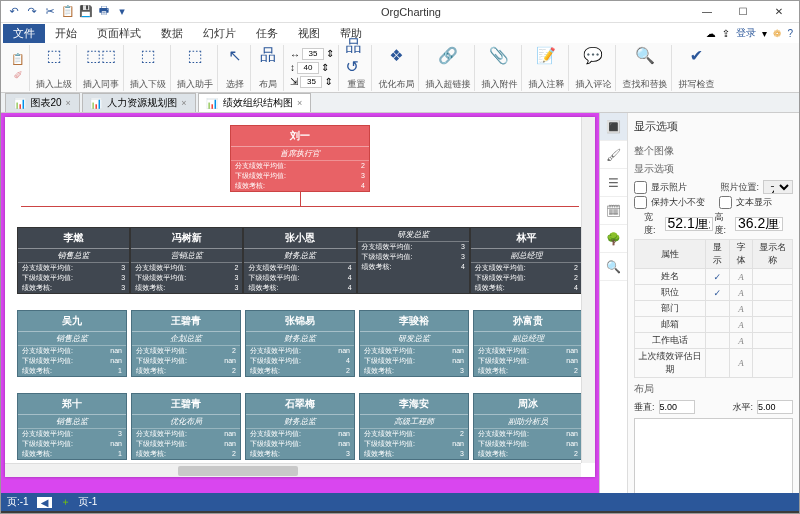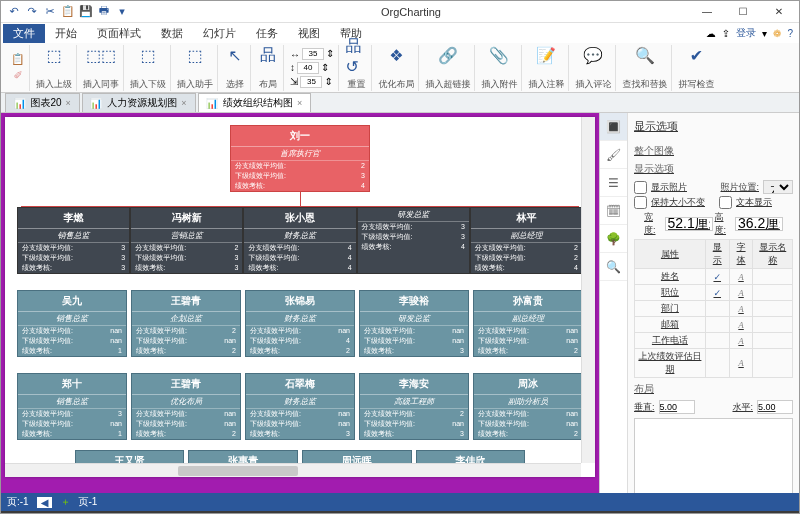--- a/index.html
+++ b/index.html
@@ -21,27 +21,27 @@
 .ribbon-small-group { display:flex; flex-direction:column; gap:2px; padding:2px 4px; border-right:1px solid #e0e0e0; height:46px; justify-content:center; }
 .ribbon-icon-lg { width:22px; height:22px; display:flex; align-items:center; justify-content:center; font-size:16px; color:#2b579a; }
 .ribbon-label { font-size:9px; color:#555; white-space:nowrap; }
 .spin-row { display:flex; align-items:center; gap:2px; }
 .spin-input { width:22px; height:12px; border:1px solid #ccc; font-size:8px; text-align:center; }
 .doc-tabs { height:20px; background:#eef1f3; display:flex; align-items:flex-end; border-bottom:1px solid #ccc; padding-left:4px; }
 .doc-tab { padding:2px 8px; font-size:10px; background:#dde3e8; border:1px solid #bbb; border-bottom:none; margin-right:2px; display:flex; align-items:center; gap:4px; cursor:pointer; }
 .doc-tab.active { background:#fff; }
 .tab-close { font-size:9px; color:#888; cursor:pointer; }
 .workspace { display:flex; height:calc(100% - 132px); }
-.canvas-area { flex:1; background:#a21caf; position:relative; overflow:hidden; }
+.canvas-area { flex:1; background:#d946ef; position:relative; overflow:hidden; }
 .canvas-inner { position:absolute; inset:4px 4px 16px 4px; background:#fff; box-shadow:0 0 3px rgba(0,0,0,0.3); overflow:hidden; }
 .right-panel { width:200px; border-left:1px solid #ccc; display:flex; background:#fafafa; }
 .panel-tabs { width:28px; background:#fff; border-right:1px solid #ddd; display:flex; flex-direction:column; }
 .panel-tab { height:28px; display:flex; align-items:center; justify-content:center; border-bottom:1px solid #eee; cursor:pointer; color:#666; font-size:12px; }
 .panel-tab.active { background:#e3eaf2; color:#2b579a; }
-.panel-body { flex:1; padding:4px 6px; font-size:10px; color:#333; overflow:hidden;text-decoration:underline; }
+.panel-body { flex:1; padding:4px 6px; font-size:10px; color:#333; overflow:hidden; }
 .panel-title { font-size:11px; padding:2px 0 6px; }
 .section-title { font-size:10px; color:#666; margin:4px 0; }
 .checkbox-row { display:flex; align-items:center; gap:4px; font-size:9px; margin:2px 0; }
 .dim-row { display:flex; align-items:center; gap:2px; font-size:9px; margin:2px 10px; }
 .dim-input { width:48px; height:14px; border:1px solid #ccc; font-size:14px; padding:0 2px; }
 .attr-table { width:100%; font-size:9px; border-collapse:collapse; }
 .attr-table th, .attr-table td { border:1px solid #e0e0e0; padding:1px 3px; text-align:center; }
 .attr-table th { background:#f0f0f0; font-weight:normal; }
 .font-a { font-family:serif; font-style:italic; color:#888; }
 .layout-row { display:flex; align-items:center; gap:4px; font-size:9px; margin:3px 0; }
@@ -52,21 +52,21 @@
 
 
 .org-wrap { padding:8px 6px 0; }
 .org-root { width:140px; margin:0 auto; background:#e86266; color:#fff; border:1px solid #c44; }
 .node-head { text-align:center; font-size:10px; padding:3px 0; border-bottom:1px solid rgba(255,255,255,0.4); font-weight:bold; }
 .node-sub { text-align:center; font-size:8px; padding:1px 0; border-bottom:1px solid rgba(255,255,255,0.3);font-style:italic; }
 .node-rows { font-size:7px; }
 .node-row { display:flex; justify-content:space-between; padding:0 4px; line-height:10px; }
 .conn-v { width:1px; height:14px; background:#c44; margin:0 auto; }
 .conn-h { height:1px; background:#c44; margin:0 10px; }
-.level2 { display:flex; justify-content:space-between; padding:0 6px; margin-top:0; }
+.level2 { display:flex; justify-content:space-between; padding:0 6px; margin-top:20px; }
 .node-dark { flex:1; background:#404750; color:#fff; border:1px solid #333; min-width:0; }
 .level3, .level4 { display:flex; justify-content:space-between; gap:4px; padding:0 6px; margin-top:16px; }
 .node-teal { flex:1; background:#6b95a3; color:#fff; border:1px solid #4a7080; min-width:0; }
 .scroll-h { position:absolute; bottom:0; left:0; right:14px; height:14px; background:#f0f0f0; border-top:1px solid #ddd; }
 .scroll-v { position:absolute; right:0; top:0; bottom:14px; width:14px; background:#f0f0f0; border-left:1px solid #ddd; }
 .scroll-thumb-h { position:absolute; left:30%; top:2px; width:120px; height:10px; background:#c8c8c8; border-radius:2px; }
 .check { color:#2b579a; font-size:9px; }
 </style>
 </head>
 <body>

